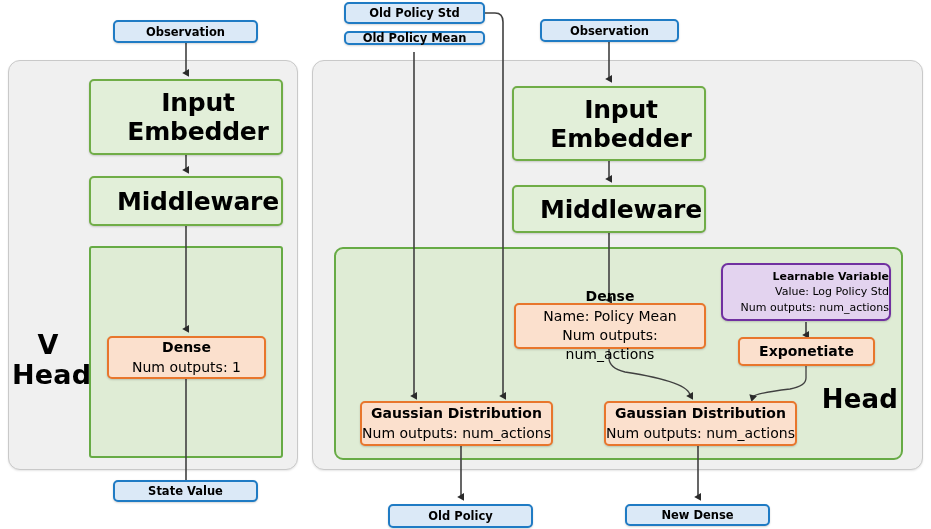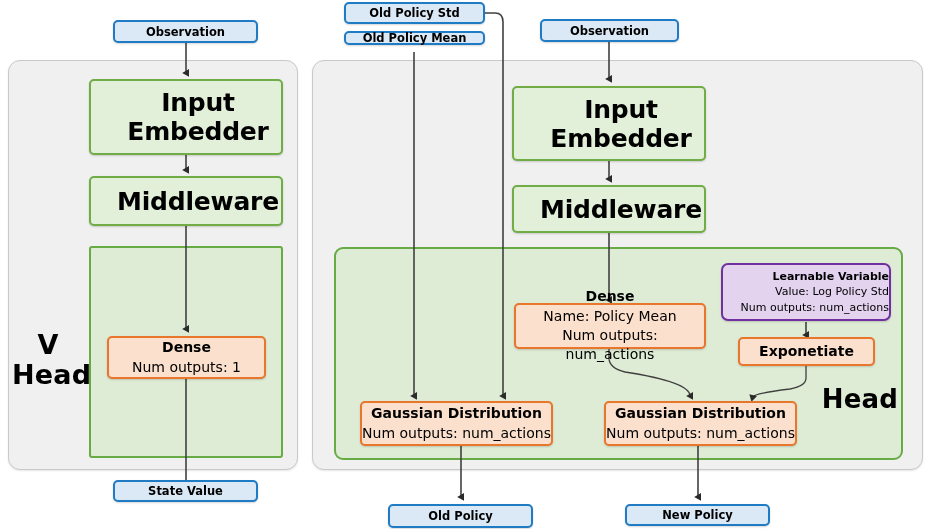--- a/index.html
+++ b/index.html
@@ -234,16 +234,16 @@
 
   <div class="node node-blue" style="left:113px; top:480px; width:145px; height:22px;">
     <span>State Value</span>
   </div>
 
   <div class="node node-blue" style="left:388px; top:504px; width:145px; height:24px;">
     <span>Old Policy</span>
   </div>
 
   <div class="node node-blue" style="left:625px; top:504px; width:145px; height:22px;">
-    <span>New Policy</span>
+    <span>New Dense</span>
   </div>
 
 </div>
 
 </body></html>

